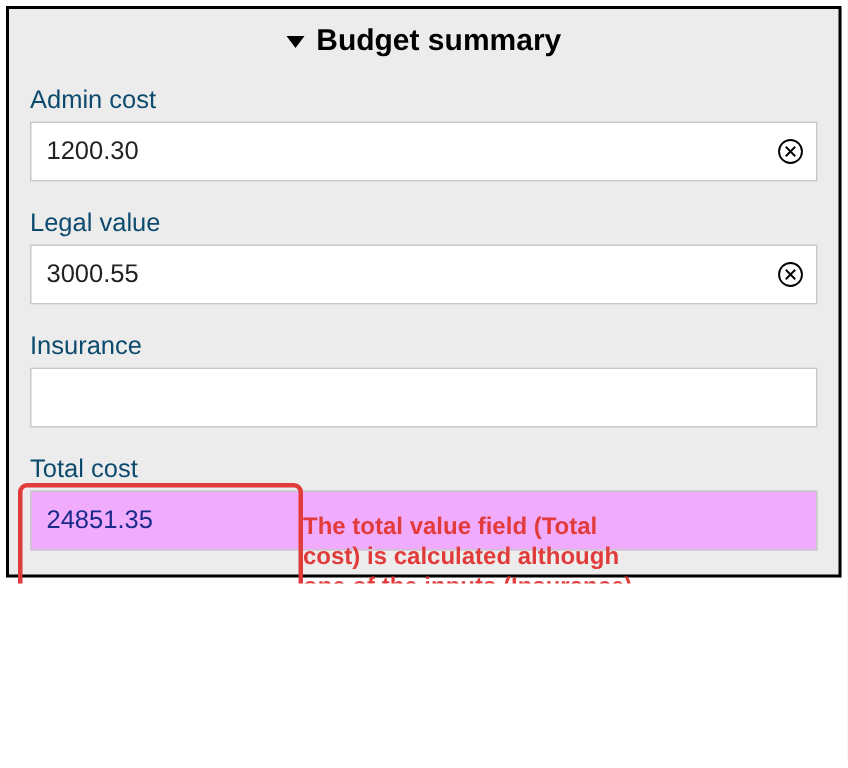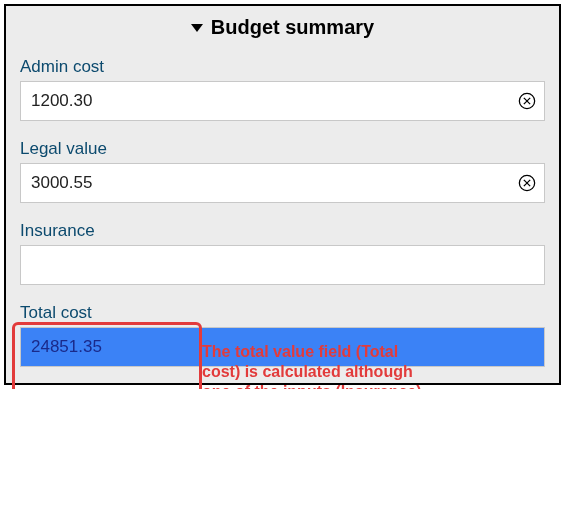--- a/index.html
+++ b/index.html
@@ -79,21 +79,21 @@
       justify-content: center;
     }
     .clear-svg {
       width: 18px;
       height: 18px;
     }
     .total-value {
       width: 100%;
       height: 40px;
       border: 1px solid #c8c8c8;
-      background: #3b82f6;
+      background: #f0abfc;
       font-size: 17px;
       padding: 0 10px;
       color: #1a2a8a;
       display: flex;
       align-items: center;
     }
     .highlight-box {
       position: absolute;
       border: 3px solid #e23b3b;
       border-radius: 6px;

